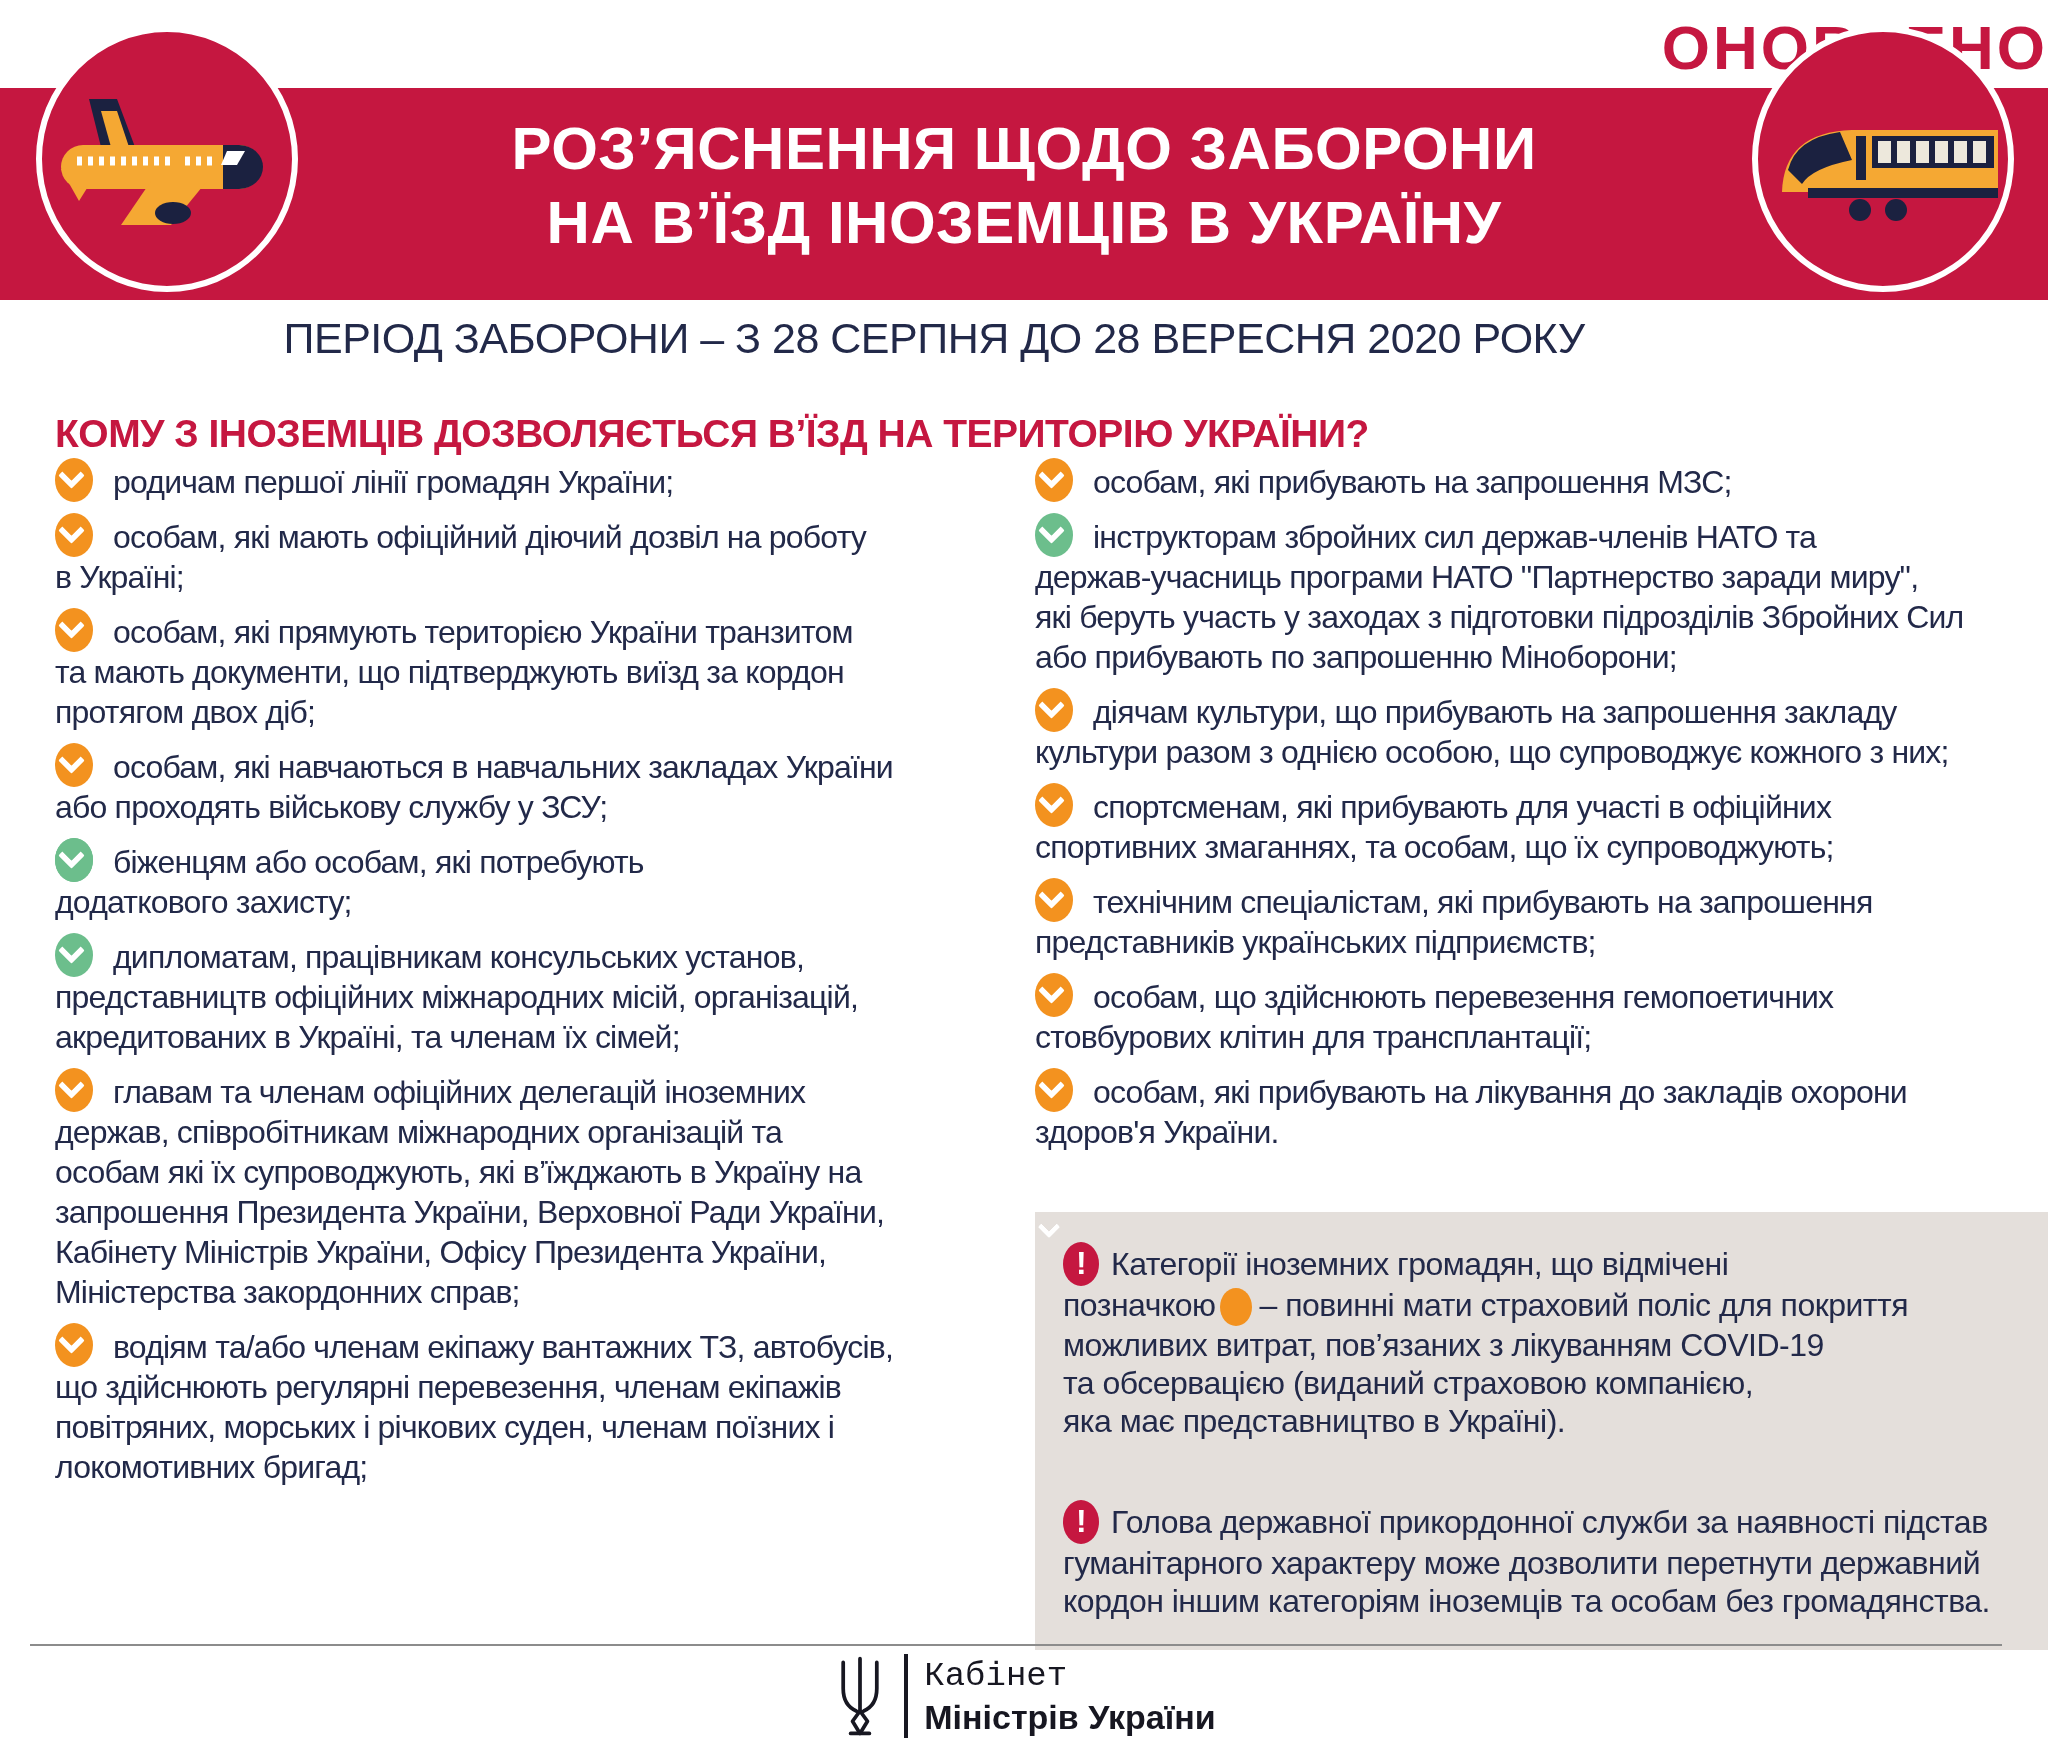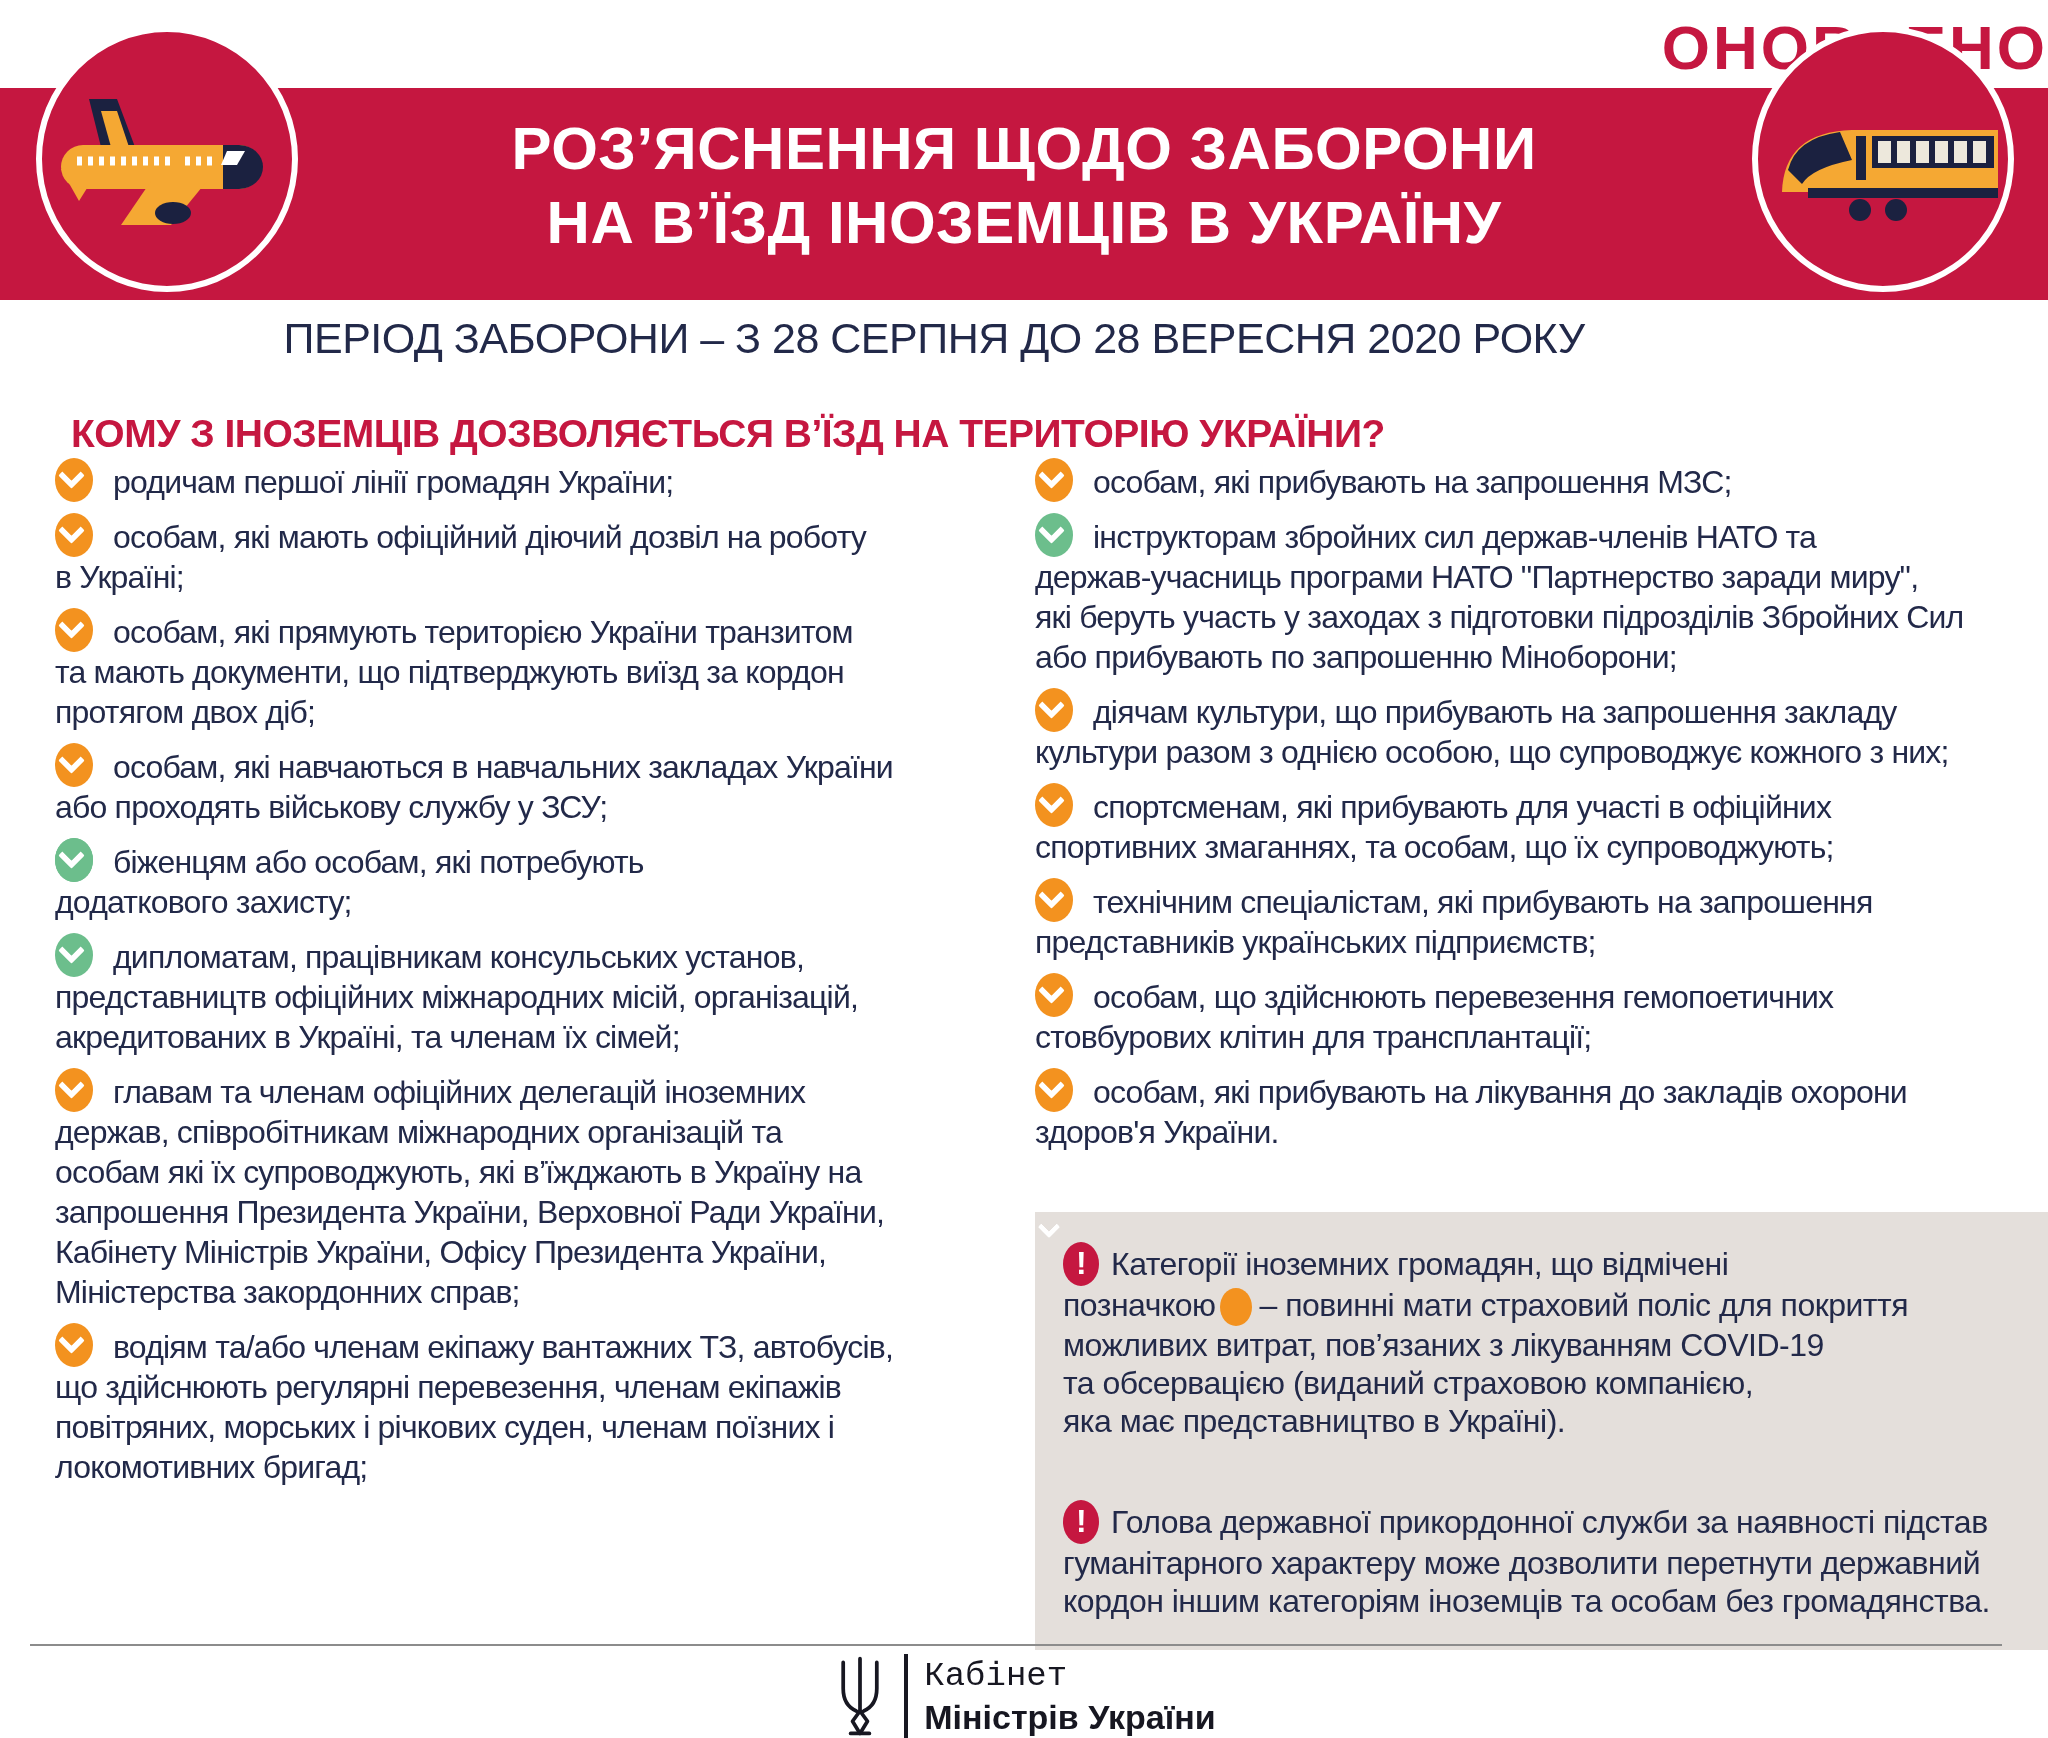--- a/index.html
+++ b/index.html
@@ -25,21 +25,21 @@
     font-size:43px;font-weight:400;letter-spacing:-0.5px;color:var(--navy,#222949);
   }
   .circle{
     position:absolute;top:26px;width:262px;height:266px;border-radius:50%;
     background:var(--red,#C51740);border:6px solid #ffffff;box-sizing:border-box;
     z-index:2;overflow:hidden;display:flex;align-items:center;justify-content:center;
   }
   .circle.left{left:36px;}
   .circle.right{left:1752px;}
   .question{
-    position:absolute;top:412px;left:71px;
+    position:absolute;top:412px;left:55px;
     font-size:39px;font-weight:700;letter-spacing:-0.5px;color:var(--red,#C51740);
   }
   .col{position:absolute;top:462px;font-size:32px;line-height:40px;letter-spacing:-0.8px;}
   .col-left{left:55px;width:950px;}
   .col-right{left:1035px;width:1013px;}
   .item{position:relative;margin:0 0 15px 0;text-indent:58px;}
   .item-text{white-space:pre-line;color:var(--navy,#222949);}
   .marker{
     display:inline-block;width:38px;height:44px;border-radius:50%;
     position:absolute;left:0;top:-4px;text-indent:0;

